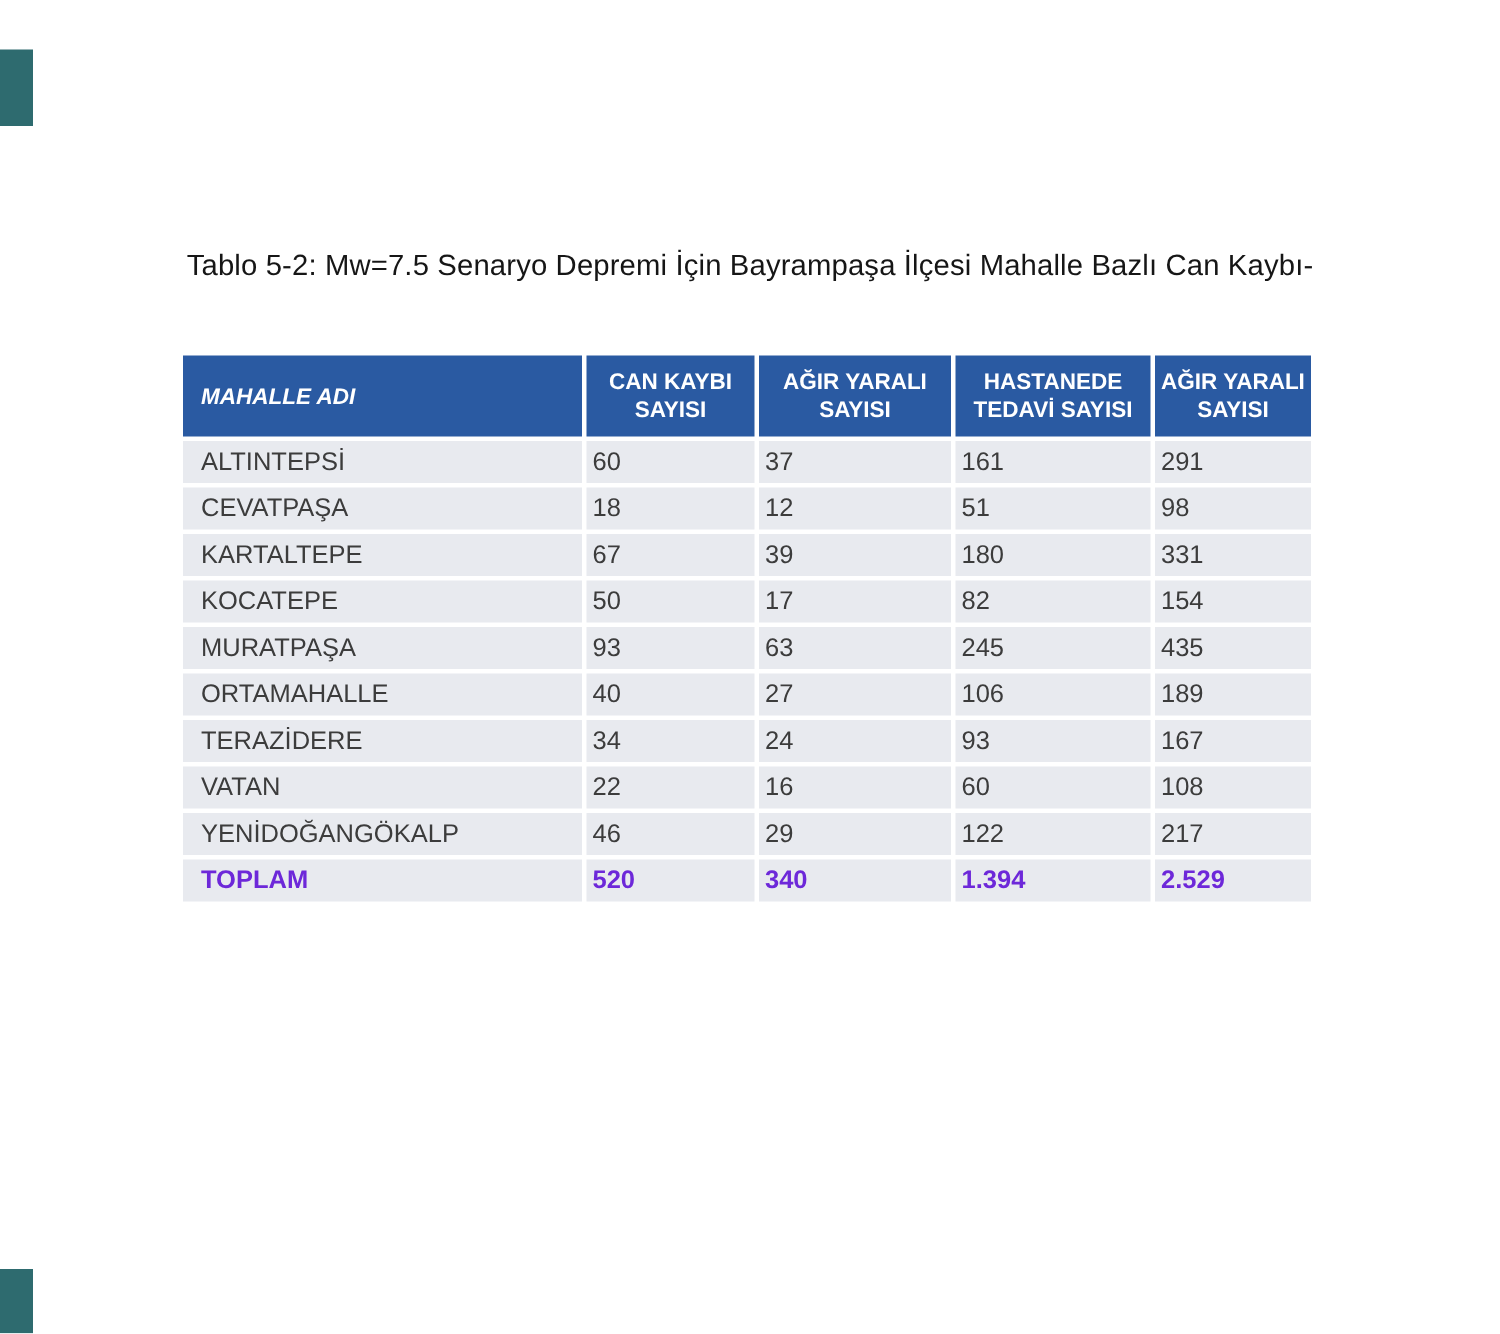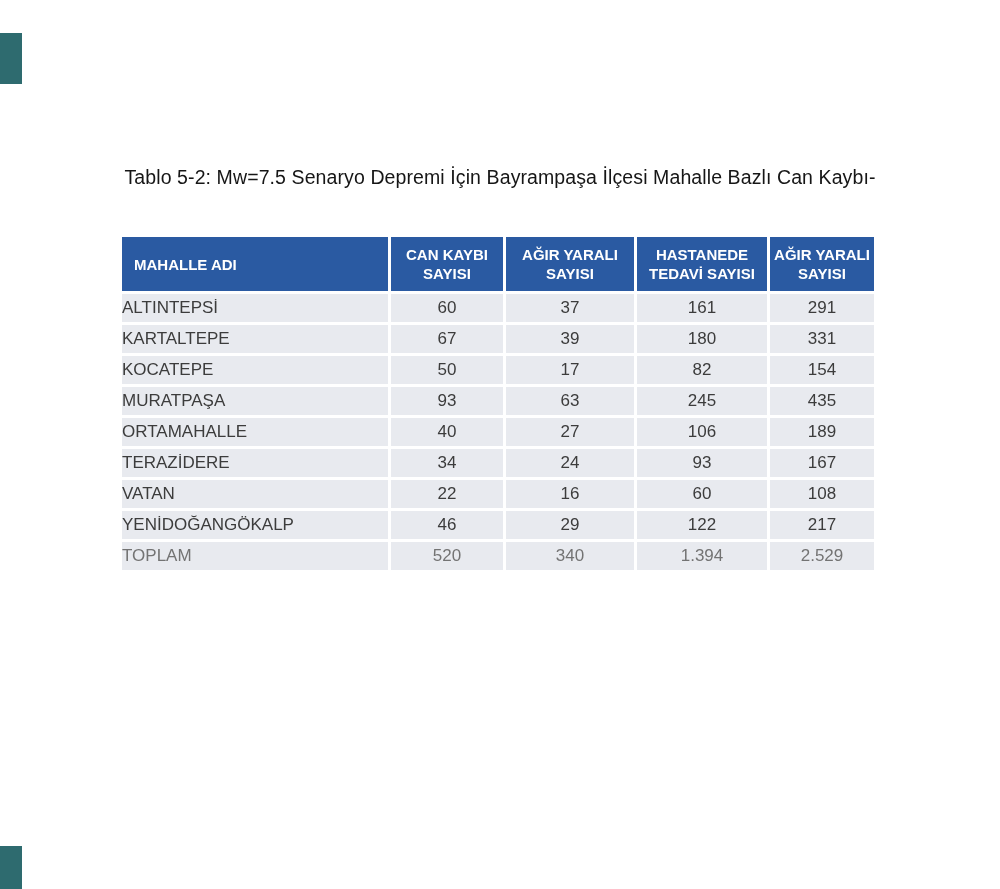--- a/index.html
+++ b/index.html
@@ -53,38 +53,39 @@
     line-height: 19px;
     height: 54px;
     text-align: center;
     vertical-align: middle;
     padding: 0 4px;
     white-space: pre-line;
   }
   table.casualty th.first {
     text-align: left;
     padding-left: 12px;
+    font-style: italic;
   }
   table.casualty td {
     background: var(--row-bg, #E8EAEF);
     color: #3c3c3c;
     font-size: 17px;
     height: 28px;
-    text-align: center;
+    text-align: left;
     vertical-align: middle;
     padding: 0 4px;
     overflow: hidden;
   }
   table.casualty td.first {
     text-align: left;
-    padding-left: 0;
+    padding-left: 12px;
   }
   table.casualty tr.total td {
-    font-weight: normal;
-    color: #737373;
+    font-weight: bold;
+    color: #6d28d9;
   }
 </style>
 </head>
 <body>
 
 <div id="canvas">
 
   <div class="edge-marker top"></div>
   <div class="edge-marker bottom"></div>
 
@@ -113,20 +114,27 @@
 SAYISI</th>
         </tr>
     </thead>
     <tbody id="body-rows">
         <tr>
           <td class="first">ALTINTEPSİ</td>
           <td>60</td>
           <td>37</td>
           <td>161</td>
           <td>291</td>
+        </tr>
+        <tr>
+          <td class="first">CEVATPAŞA</td>
+          <td>18</td>
+          <td>12</td>
+          <td>51</td>
+          <td>98</td>
         </tr>
         <tr>
           <td class="first">KARTALTEPE</td>
           <td>67</td>
           <td>39</td>
           <td>180</td>
           <td>331</td>
         </tr>
         <tr>
           <td class="first">KOCATEPE</td>

